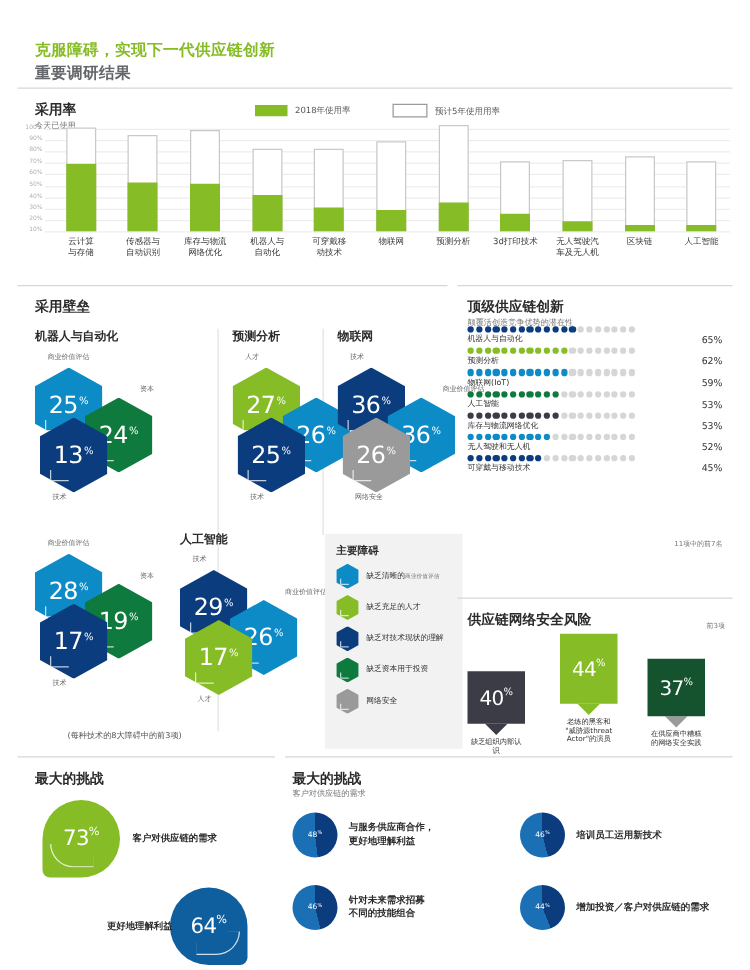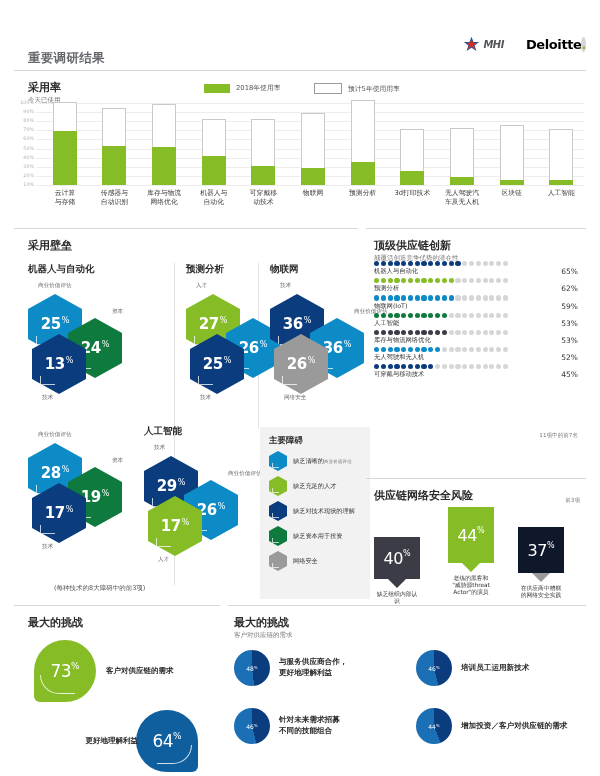--- a/index.html
+++ b/index.html
@@ -38,21 +38,21 @@
   #bar-sec{left:14px;top:228px;width:344px;height:375px;}
   #inn-sec{left:366px;top:228px;width:220px;height:248px;}
   #cyb-sec{left:366px;top:478px;width:220px;height:125px;}
   #chal-l{left:14px;top:605px;width:206px;height:165px;}
   #chal-r{left:228px;top:605px;width:358px;height:165px;}
 
   .grp{position:absolute;}
   .grp-t{font-size:9.5px;font-weight:bold;color:#2b2b2b;text-align:left;}
   .hexwrap{position:relative;width:150px;height:108px;}
   .hex{position:absolute;width:54px;height:60px;clip-path:polygon(50% 0,100% 25%,100% 75%,50% 100%,0 75%,0 25%);display:flex;align-items:center;justify-content:center;}
-  .hex b{font-size:15px;font-weight:bold;color:#fff;letter-spacing:-.5px;}
+  .hex b{font-size:19px;font-weight:normal;color:#fff;letter-spacing:-.5px;}
   .hex i{font-size:8px;font-style:normal;color:#fff;position:relative;top:-4px;margin-left:1px;}
   .hex .tick{position:absolute;left:8px;bottom:9px;width:14px;height:8px;border-left:1.5px solid rgba(255,255,255,.75);border-bottom:1.5px solid rgba(255,255,255,.75);}
   .hlab{position:absolute;font-size:5.6px;color:#6b6b6b;white-space:nowrap;}
   .divv{position:absolute;width:1px;background:#e2e2e2;}
   .foot{position:absolute;font-size:6.5px;color:#555;}
 
   
   .lbox{position:absolute;left:246px;top:198px;width:110px;height:172px;background:#f2f2f2;}
   .lbox-t{font-size:8.5px;font-weight:bold;color:#2b2b2b;margin:8px 0 4px 9px;}
   .lrow{display:flex;align-items:center;gap:6px;margin:0 0 5px 9px;}
@@ -101,31 +101,22 @@
   .wm .bub:after{content:"";position:absolute;left:3px;bottom:-3px;border-left:4px solid transparent;border-right:4px solid transparent;border-top:5px solid #cfcfcf;}
   .wm .w1 b{font-size:15px;color:#aeaeae;font-weight:bold;letter-spacing:1px;}
   .wm .w2{font-size:12px;color:#c2c2c2;letter-spacing:1px;margin-top:1px;}
 </style>
 </head>
 <body>
 
 <div class="page">
 
   <div class="hdr">
+    <div class="hdr-t1">克服障碍，实现下一代供应链创新</div>
     <div class="hdr-t2">重要调研结果</div>
-    <div class="logos">
-      <div class="mhi">
-        <svg width="17" height="17" viewBox="0 0 20 20">
-          <polygon points="10,1 12.4,7.2 19,7.2 13.7,11.2 15.8,17.6 10,13.7 4.2,17.6 6.3,11.2 1,7.2 7.6,7.2" fill="#0f5f9e"></polygon>
-          <polygon points="10,3 11.8,7.8 16.6,7.8 12.8,10.8 14.3,15.6 10,12.6 5.7,15.6 7.2,10.8 3.4,7.8 8.2,7.8" fill="#d42a2a"></polygon>
-        </svg>
-        <span class="mhi-txt">MHI</span>
-      </div>
-      <div class="dl"><span>Deloitte</span><span class="dot">.</span></div>
-    </div>
   </div>
 
   <div class="sec" id="chart-sec">
     <div class="sec-title" style="position:absolute;left:14px;top:9px;">采用率</div>
     <div class="sec-sub" style="position:absolute;left:14px;top:23px;">今天已使用</div>
     <div class="lg" style="left:190px;">
       <span class="lg-sw" style="background: rgb(134, 188, 37);"></span>
       <span>2018年使用率</span>
     </div>
     <div class="lg" style="left:300px;">
@@ -590,21 +581,21 @@
         </div>
         <div class="pin" style="left: 82px; top: 28px;">
           <div class="body" style="background:#86bc25;height:56px">
             <b>44</b>
             <i>%</i>
           </div>
           <div class="tip" style="border-top:9px solid #86bc25"></div>
           <div class="cap">老练的黑客和<br>"威胁源threat<br>Actor"的演员</div>
         </div>
         <div class="pin" style="left: 152px; top: 48px;">
-          <div class="body" style="background:#0f172a;height:46px">
+          <div class="body" style="background:#14532d;height:46px">
             <b>37</b>
             <i>%</i>
           </div>
           <div class="tip" style="border-top:9px solid #9a9a9a"></div>
           <div class="cap">在供应商中糟糕<br>的网络安全实践</div>
         </div>
       </div>
   </div>
 
   <div class="sec" id="chal-l">

